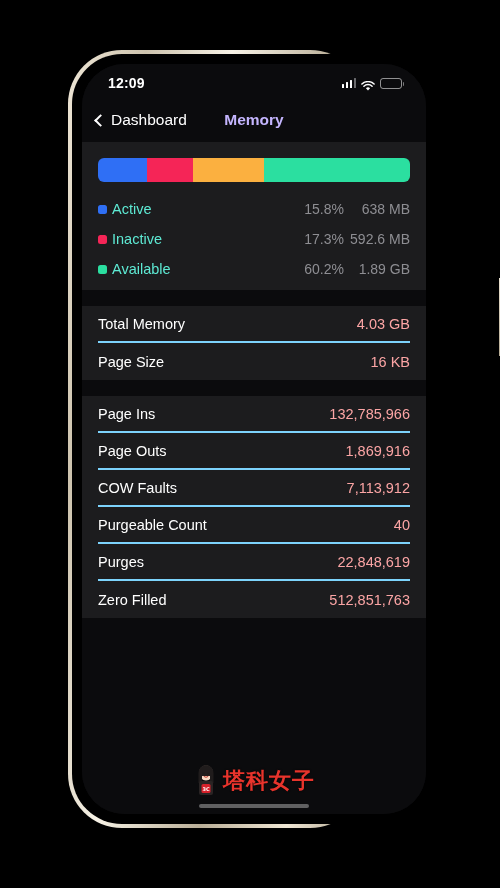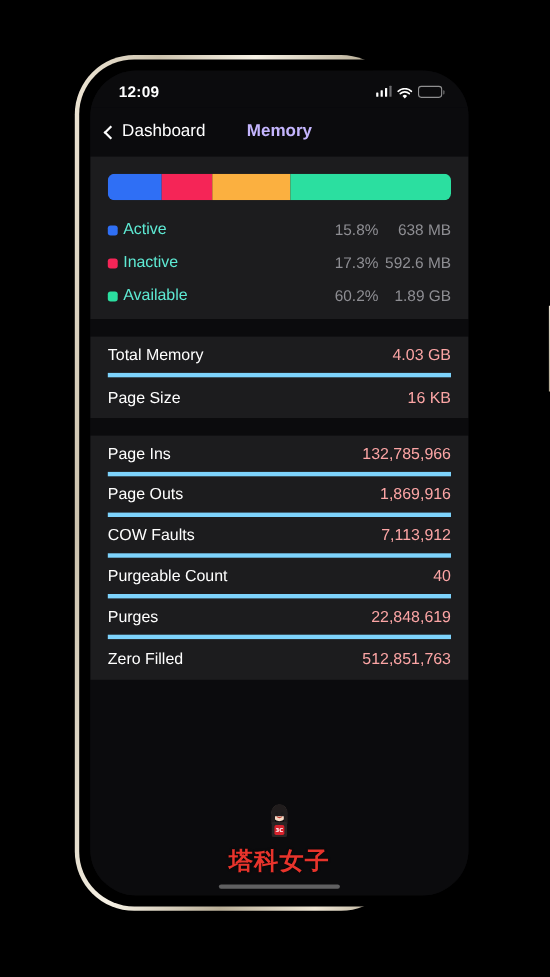--- a/index.html
+++ b/index.html
@@ -138,31 +138,31 @@
     color:#8e8e93; font-size:14px; width:46px; text-align:right;
   }
   .legend-val {
     color:#8e8e93; font-size:14px; width:66px; text-align:right;
   }
 
   
   .row {
     display:flex; align-items:center; justify-content:space-between;
     height:37px; margin:0 16px;
-    border-bottom:4px solid #7dd3fc;
+    border-bottom:2px solid #7dd3fc;
   }
   .row:last-child { border-bottom:1px solid #2c2c2e; }
   .row-label { color:#fff; font-size:14.5px; }
   .row-value { color:#fca5a5; font-size:14.5px; }
 
   
   .watermark {
     position:absolute; left:0; right:0; bottom:16px;
     display:flex; align-items:center; justify-content:center;
-    gap:4px; z-index:12; pointer-events:none;flex-direction:column;
+    gap:4px; z-index:12; pointer-events:none;
   }
   .wm-mascot { width:26px; height:34px; position:relative; }
   .wm-text {
     font-size:22px; font-weight:700; color:#e8342c;
     letter-spacing:1px;
     text-shadow:0 0 2px rgba(0,0,0,.9);
     font-family:"DejaVu Sans", sans-serif;
   }
   .home-indicator {
     position:absolute; left:50%; transform:translateX(-50%);

